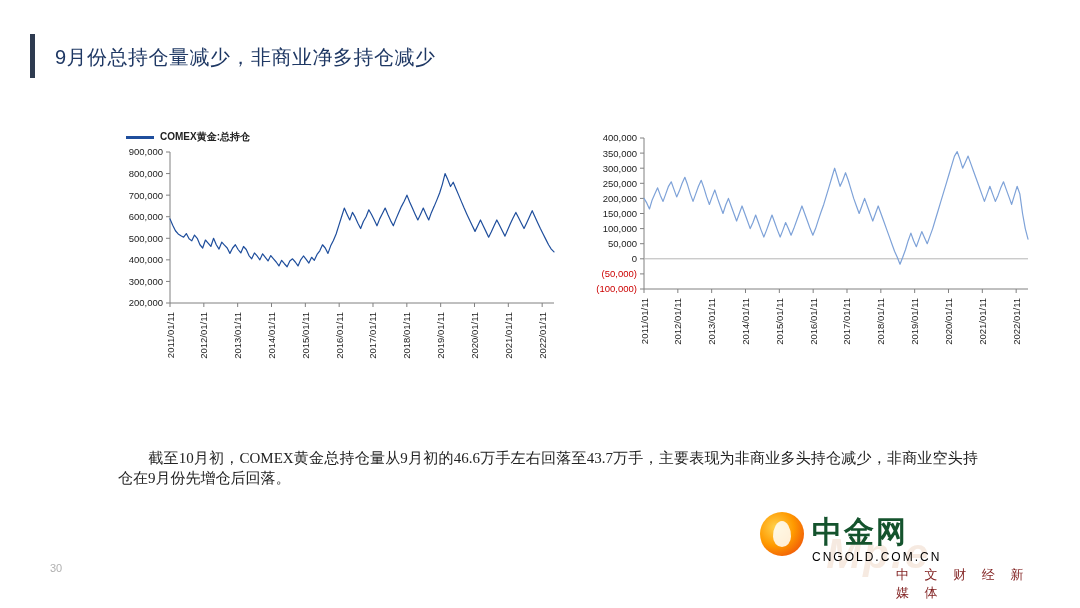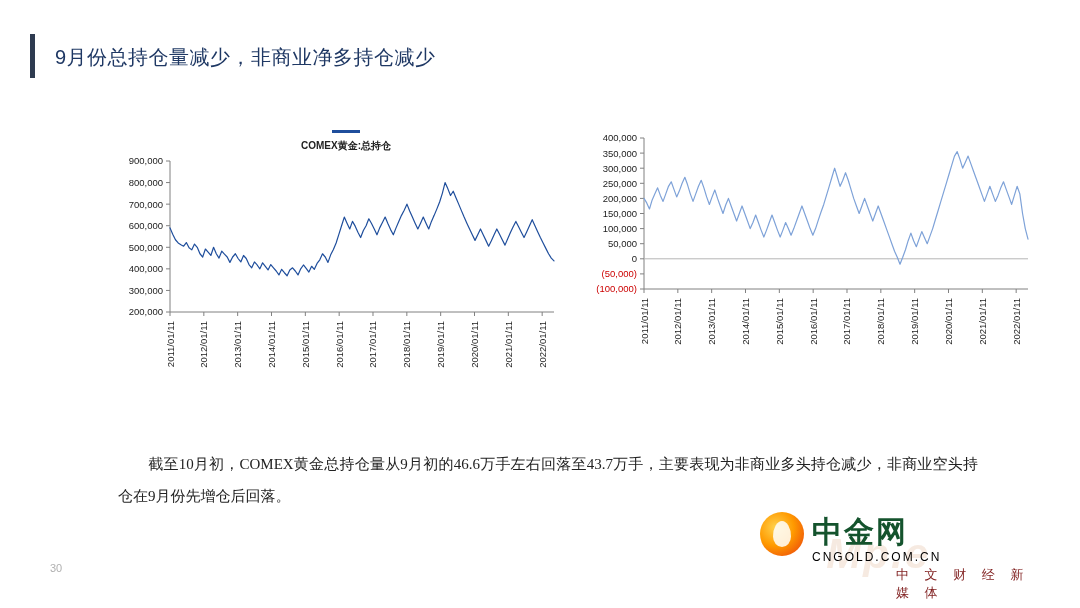--- a/index.html
+++ b/index.html
@@ -20,41 +20,41 @@
   .slide-title{
     position:absolute;left:55px;top:44px;
     font-size:20px;color:#1f3864;font-weight:400;
     letter-spacing:0.5px;
     white-space:nowrap;
   }
 
   
   .panel{position:absolute;}
   .panel-legend{
-    display:flex;align-items:center;justify-content:center;
-    gap:6px;font-size:10px;font-weight:bold;color:#222;flex-direction:column;
+    display:flex;align-items:center;justify-content:flex-start;
+    gap:6px;font-size:10px;font-weight:bold;color:#222;
   }
   .legend-line{display:inline-block;width:28px;height:3px;}
 
   .plot-wrap{position:relative;}
   svg{display:block;}
 
   .ylabel{
     font-size:9.5px;fill:#222;font-family:"Liberation Sans", sans-serif;
   }
   .ylabel-neg{fill:#cc0000;}
   .xlabel{
     font-size:9.5px;fill:#222;font-family:"Liberation Sans", sans-serif;
   }
 
   
   .body-text{
     position:absolute;left:118px;top:448px;width:860px;
     font-family:"Liberation Serif", serif;
-    font-size:15px;color:#222;line-height:32px;
+    font-size:15px;color:#222;line-height:20px;
     text-align:justify;
   }
   .body-text .indent{display:inline-block;width:30px;}
 
   
   .page-num{
     position:absolute;left:50px;bottom:34px;
     font-size:11px;color:#b0b0b0;
   }
 

